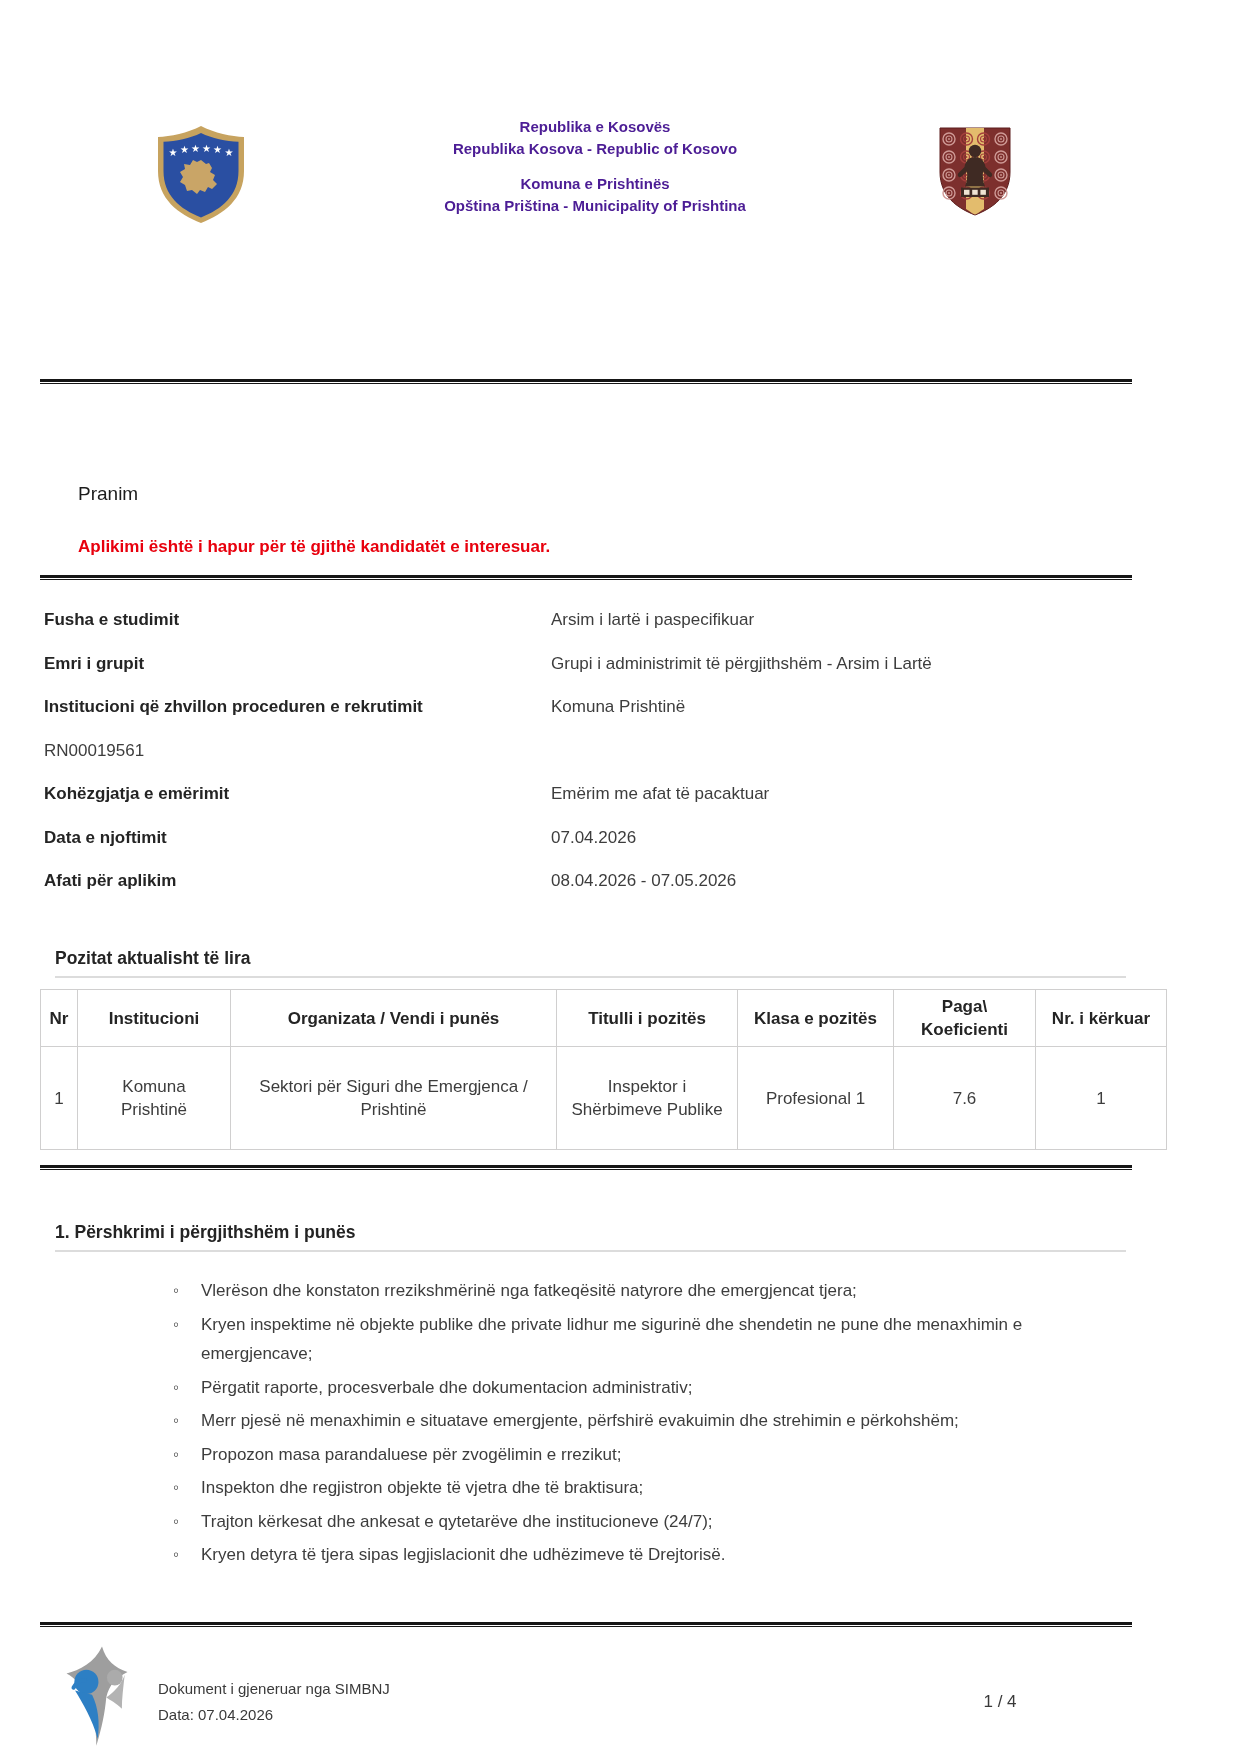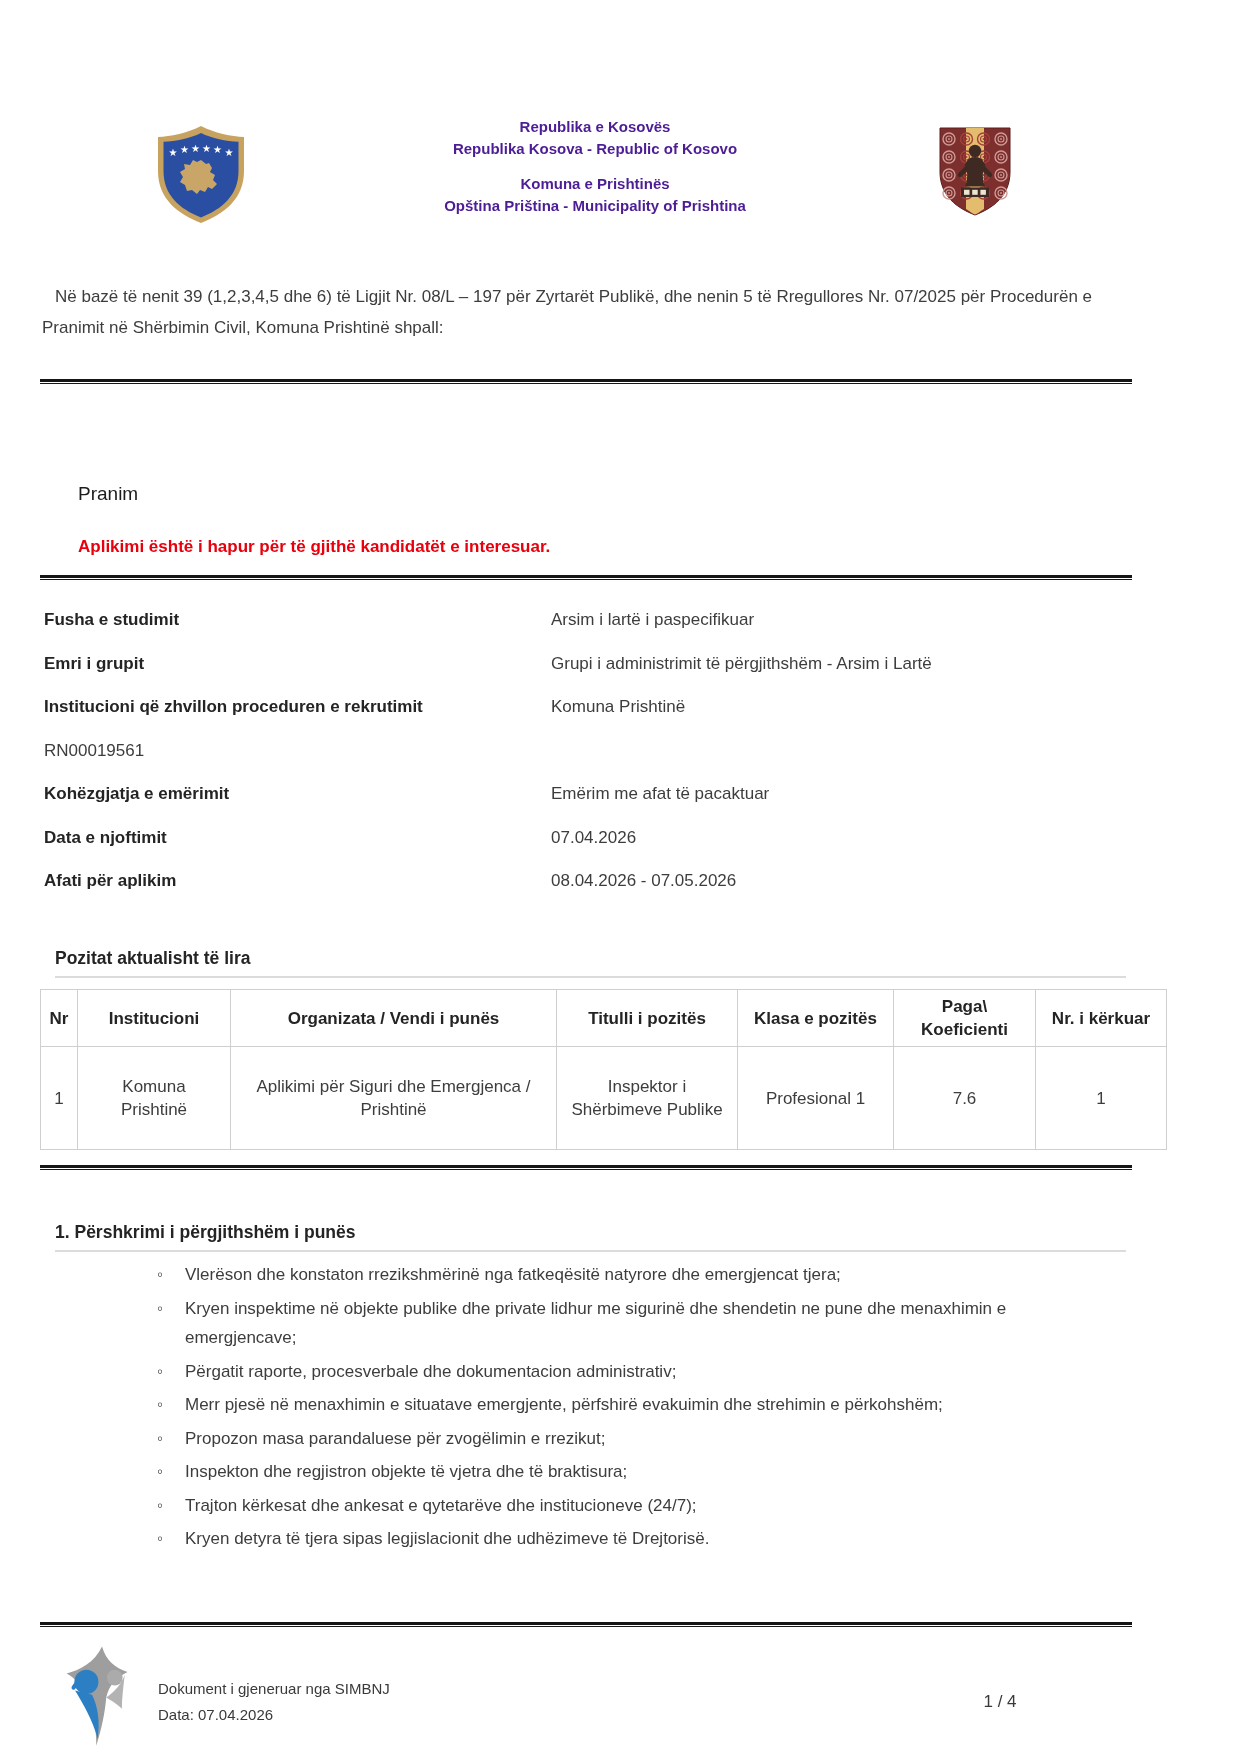--- a/index.html
+++ b/index.html
@@ -40,21 +40,21 @@
   
   .positions-table { position:absolute; left:40px; top:989px; width:1126px;
                      border-collapse:collapse; table-layout:fixed; font-size:17px; color:#3d3d3d; }
   .positions-table th, .positions-table td {
       border:1px solid #d0cfcf; text-align:center; vertical-align:middle;
       padding:4px 13px; line-height:23px; overflow:hidden; }
   .positions-table th { font-weight:bold; color:#242424; height:48px; padding:4px 6px; }
   .positions-table td { height:94px; }
 
   
-  .duty-list { position:absolute; left:145px; top:1260px; width:940px; margin:0; padding:0; list-style:none; }
+  .duty-list { position:absolute; left:145px; top:1260px; width:940px; margin:16px; padding:0; list-style:none; }
   .duty-list li { position:relative; padding-left:40px; font-size:17px; line-height:29.5px;
                   margin-bottom:4px; color:#3d3d3d; }
   .duty-list li::before { content:"◦"; position:absolute; left:12px; top:0; color:#3d3d3d; }
 
   
   .footer-rule { top:1622px; }
   .footer-logo { position:absolute; left:58px; top:1645px; }
   .footer-text { position:absolute; left:158px; top:1676px; font-size:15px; line-height:26px; color:#3a3a3a; }
   .footer-page { position:absolute; left:930px; top:1692px; width:140px; text-align:center;
                  font-size:17px; color:#3a3a3a; }
@@ -121,21 +121,20 @@
       </g>
       <circle cx="39" cy="29" r="6.2" fill="#3f2a23"></circle>
       <path d="M39 35 C33 35 29.5 39 28.5 45 L22.5 51 C20.5 53.5 23 56.5 25.5 54.5 L31 49.5 C31.5 55 31 59.5 29 64.5 L49 64.5 C47 59.5 46.5 55 47 49.5 L52.5 54.5 C55 56.5 57.5 53.5 55.5 51 L49.5 45 C48.5 39 45 35 39 35 Z" fill="#3f2a23"></path>
       <rect x="25" y="65.5" width="28" height="9.5" fill="#3f2a23"></rect>
       <rect x="28" y="67.8" width="5.5" height="5" fill="#efe3d2"></rect>
       <rect x="36.2" y="67.8" width="5.5" height="5" fill="#efe3d2"></rect>
       <rect x="44.4" y="67.8" width="5.5" height="5" fill="#efe3d2"></rect>
     </svg>
   </div>
 
-  <div class="intro">Në bazë të nenit 39 (1,2,3,4,5 dhe 6) të Ligjit Nr. 08/L – 197 për Zyrtarët Publikë, dhe nenin 5 të Rregullores Nr. 07/2025 për Procedurën e Pranimit në Shërbimin Civil, Komuna Prishtinë shpall:</div>
 
   <div class="rule-thick" style="top:379px;"></div>
 
   <div class="subtitle">Pranim</div>
   <div class="notice">Aplikimi është i hapur për të gjithë kandidatët e interesuar.</div>
 
   <div class="rule-thick" style="top:575px;"></div>
 
   <div class="details">
     <div class="kv-row">
@@ -188,21 +187,21 @@
         <th>Titulli i pozitës</th>
         <th>Klasa e pozitës</th>
         <th>Paga\ Koeficienti</th>
         <th>Nr. i kërkuar</th>
       </tr>
     </thead>
     <tbody>
       <tr>
         <td>1</td>
         <td>Komuna Prishtinë</td>
-        <td>Aplikimi për Siguri dhe Emergjenca / Prishtinë</td>
+        <td>Sektori për Siguri dhe Emergjenca / Prishtinë</td>
         <td>Inspektor i Shërbimeve Publike</td>
         <td>Profesional 1</td>
         <td>7.6</td>
         <td>1</td>
       </tr>
     </tbody>
   </table>
 
   <div class="rule-thick" style="top:1165px;"></div>
 

